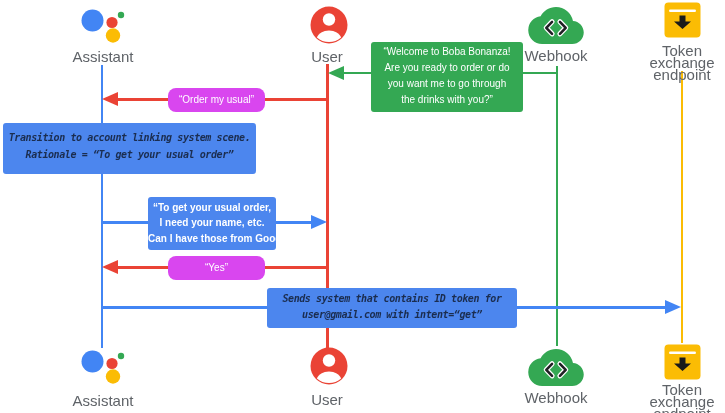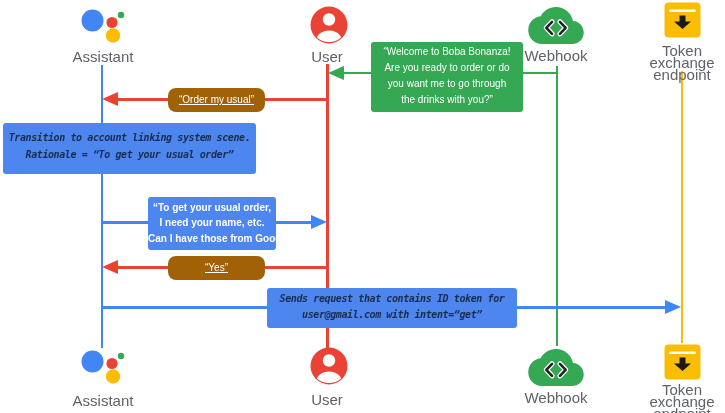--- a/index.html
+++ b/index.html
@@ -17,21 +17,21 @@
         border-top:7px solid transparent;border-bottom:7px solid transparent;}
   .head-left{border-right:16px solid;}
   .head-right{border-left:16px solid;}
   .green{background:#34a853;} .red{background:#ea4335;} .blue{background:#4285f4;}
   .hgreen{border-right-color:#34a853;} .hredL{border-right-color:#ea4335;}
   .hblueR{border-left-color:#4285f4;}
   
   .bubble{position:absolute;z-index:3;border-radius:3px;color:#fff;text-align:center;
           font-size:10px;line-height:16px;white-space:nowrap;}
   .bub-green{background:#34a853;}
-  .bub-red{background:#a16207;border-radius:8px;text-decoration:underline;}
+  .bub-red{background:#d946ef;border-radius:8px;}
   .bub-blue{background:#4c86ee;font-weight:bold;}
   .mono{font-family:"DejaVu Sans Mono",monospace;font-style:italic;color:#1b2d4f;
         letter-spacing:-0.4px;}
   .bw{left:371px;top:42px;width:152px;height:68px;padding-top:2px;}
   .bo{left:168px;top:88px;width:97px;height:24px;line-height:24px;}
   .bn1{left:3px;top:123px;width:253px;height:45px;padding-top:6px;line-height:17px;}
   .ba{left:148px;top:197px;width:128px;height:50px;padding-top:3px;line-height:15.3px;}
   .by{left:168px;top:256px;width:97px;height:24px;line-height:24px;}
   .bn2{left:267px;top:288px;width:250px;height:37px;padding-top:3px;}
   
@@ -107,21 +107,21 @@
     <div>Can I have those from Google?”</div>
   </div>
 
   <div class="shaft red" style="left:117px;top:266px;width:210px"></div>
   <div class="head head-left hredL" style="left:102px;top:260px"></div>
   <div class="bubble bub-red by">“Yes”</div>
 
   <div class="shaft blue" style="left:102px;top:306px;width:563px"></div>
   <div class="head head-right hblueR" style="left:665px;top:300px"></div>
   <div class="bubble bub-blue mono bn2">
-    <div>Sends request that contains ID token for</div>
+    <div>Sends system that contains ID token for</div>
     <div>user@gmail.com with intent=“get”</div>
   </div>
 
   <svg class="icon" style="left:80px;top:348px" width="46" height="36" viewBox="0 0 46 36">
     <circle cx="12.5" cy="13.5" r="11" fill="#4285f4"></circle>
     <circle cx="32" cy="15.5" r="5.6" fill="#ea4335"></circle>
     <circle cx="41" cy="8" r="3.2" fill="#34a853"></circle>
     <circle cx="33" cy="28.5" r="7.2" fill="#fbbc04"></circle>
   </svg>
   <div class="actor-label" style="left:58px;top:395px;width:90px">Assistant</div>

